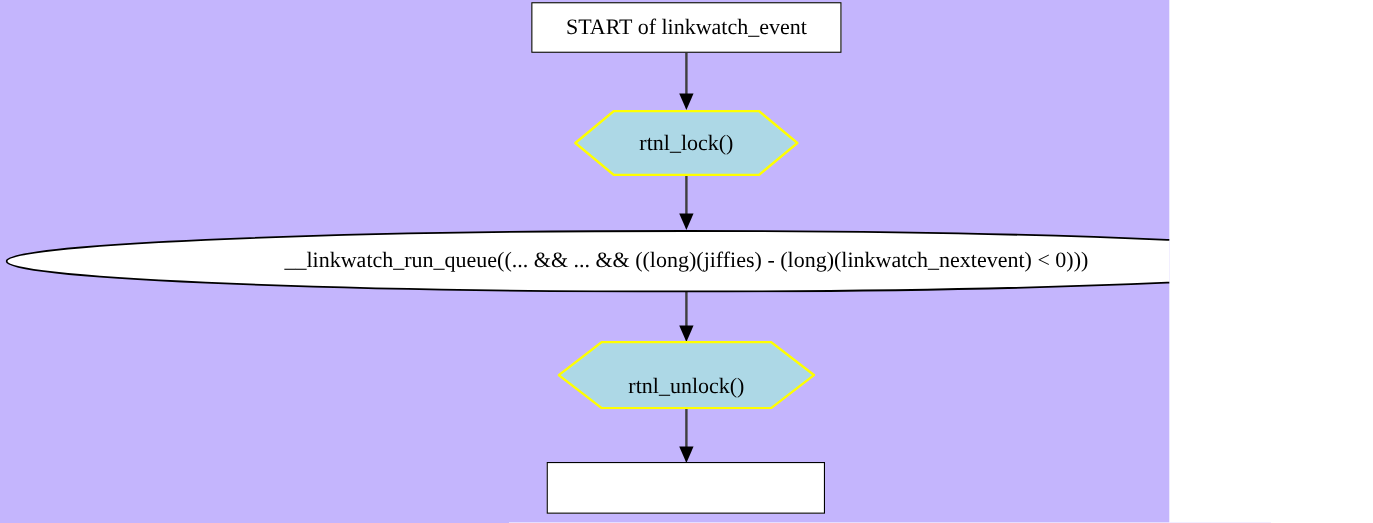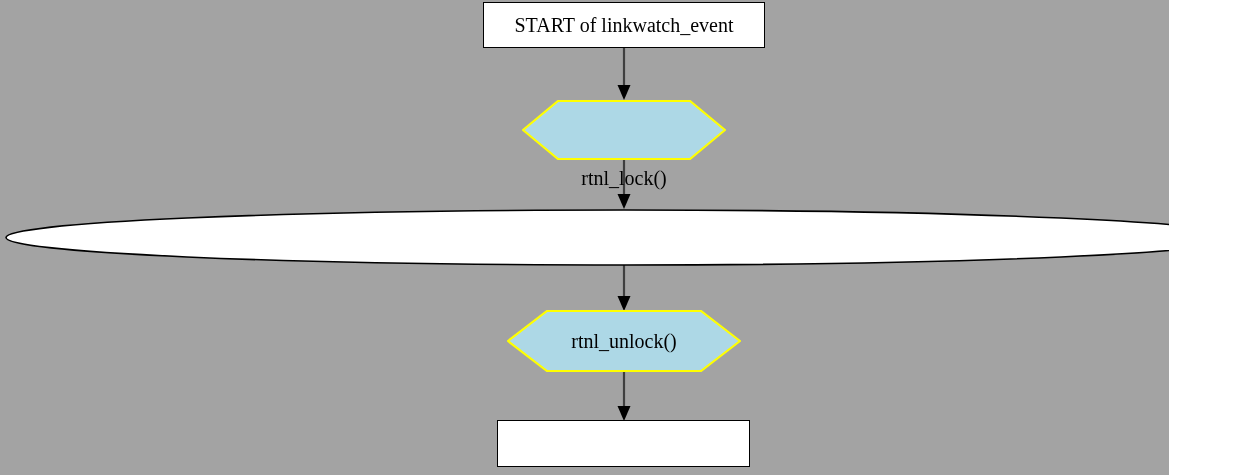--- a/index.html
+++ b/index.html
@@ -5,23 +5,23 @@
   html, body {
     margin: 0;
     padding: 0;
     background: #ffffff;
   }
   body {
     font-family: "Liberation Serif", "DejaVu Serif", serif;
   }
   #canvas {
     position: relative;
-    width: 1169px;
+    width: 1063px;
     height: 475px;
-    background: #a3a3a3;
+    background: #c4b5fd;
     overflow: hidden;
   }
   .node-label {
     position: absolute;
     white-space: nowrap;
     color: #000000;
     font-family: "Liberation Serif", "DejaVu Serif", serif;
     pointer-events: none;
     z-index: 3;
   }
@@ -97,30 +97,31 @@
   </div>
 
   <div class="term-box" style="left:483px; top:2px; width:282px; height:46px;"></div>
   <div class="node-label" style="left:483px; top:2px; width:282px; height:46px; line-height:46px; text-align:center; font-size:20px;">START of linkwatch_event</div>
 
   <div class="hex-wrap" style="left:522px; top:100px;">
     <svg width="204" height="60" viewBox="0 0 204 60">
       <polygon points="1,30 36,1 168,1 203,30 168,59 36,59" fill="#add8e6" stroke="#ffff00" stroke-width="2.2" stroke-linejoin="miter"></polygon>
     </svg>
   </div>
-  <div class="node-label" style="left:522px; top:100px; width:204px; height:60px; line-height:60px; text-align:center; font-size:20px;margin-top:48px;">rtnl_lock()</div>
+  <div class="node-label" style="left:522px; top:100px; width:204px; height:60px; line-height:60px; text-align:center; font-size:20px;">rtnl_lock()</div>
 
   <div class="ellipse-wrap" style="left:5px; top:209px;">
     <svg width="1238" height="57" viewBox="0 0 1238 57">
       <ellipse cx="619" cy="28.5" rx="618" ry="27.5" fill="#ffffff" stroke="#000000" stroke-width="1.6"></ellipse>
     </svg>
   </div>
+  <div class="node-label" style="left:5px; top:209px; width:1238px; height:57px; line-height:57px; text-align:center; font-size:20px;">__linkwatch_run_queue((... &amp;&amp; ... &amp;&amp; ((long)(jiffies) - (long)(linkwatch_nextevent) &lt; 0)))</div>
 
   <div class="hex-wrap" style="left:507px; top:310px;">
     <svg width="234" height="62" viewBox="0 0 234 62">
       <polygon points="1,31 40,1 194,1 233,31 194,61 40,61" fill="#add8e6" stroke="#ffff00" stroke-width="2.2" stroke-linejoin="miter"></polygon>
     </svg>
   </div>
-  <div class="node-label" style="left:507px; top:310px; width:234px; height:62px; line-height:62px; text-align:center; font-size:20px;">rtnl_unlock()</div>
+  <div class="node-label" style="left:507px; top:320px; width:234px; height:62px; line-height:62px; text-align:center; font-size:20px;">rtnl_unlock()</div>
 
   <div class="term-box" style="left:497px; top:420px; width:253px; height:47px;"></div>
 
 </div>
 
 </body></html>

